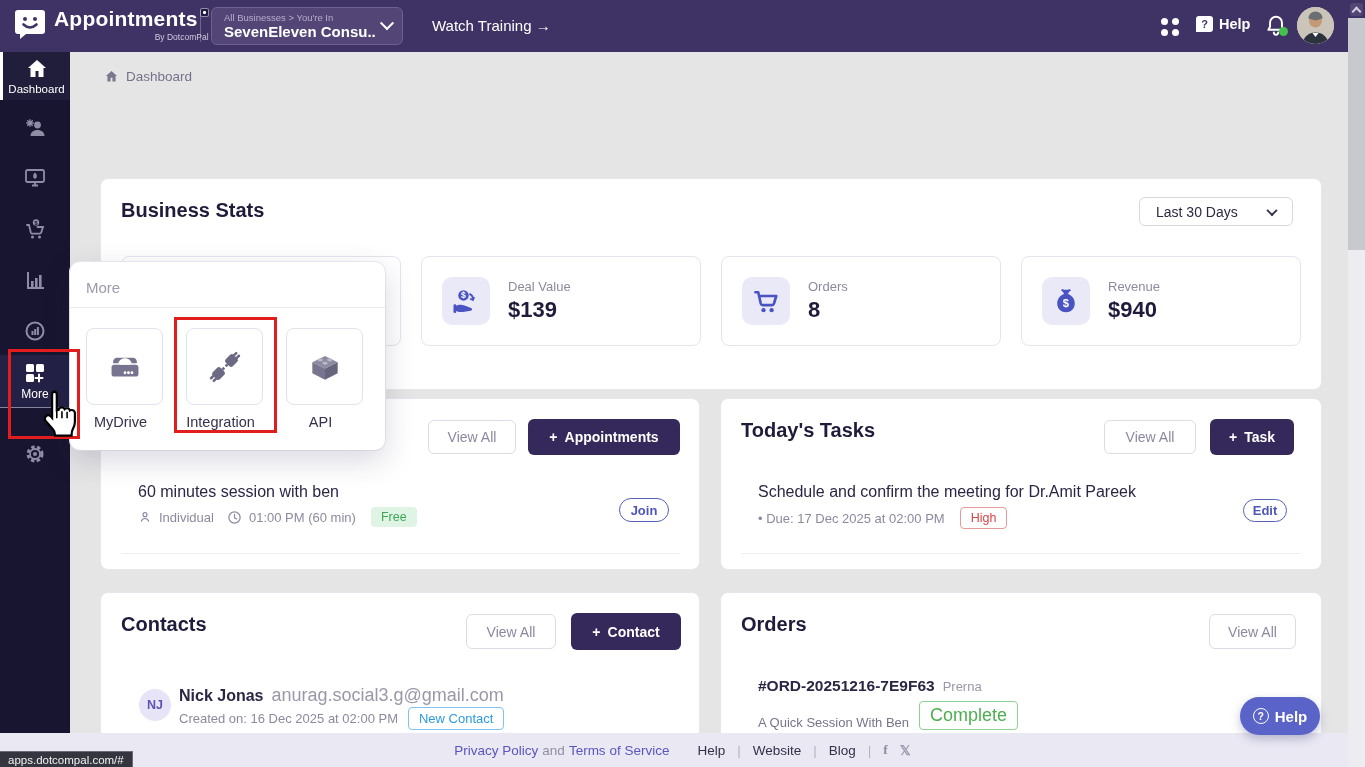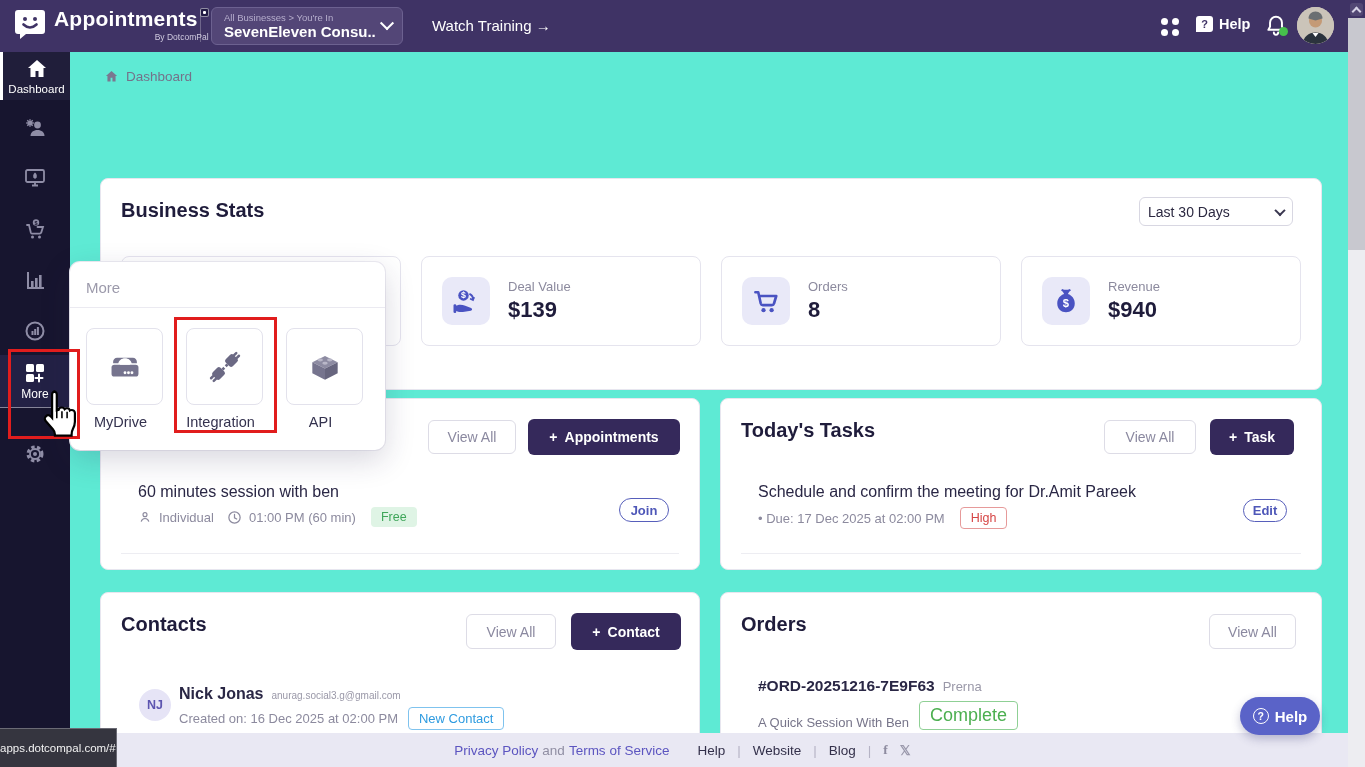--- a/index.html
+++ b/index.html
@@ -1,18 +1,18 @@
 <!DOCTYPE html>
 <html><head>
 <meta charset="utf-8">
 <style>
   * { margin:0; padding:0; box-sizing:border-box; }
   html,body { width:1365px; height:767px; }
   body { font-family:"Liberation Sans", sans-serif; background:#f7f7fa; overflow:hidden; }
-  #app { position:relative; width:1365px; height:767px; background:#5eead4; overflow:hidden; }
+  #app { position:relative; width:1365px; height:767px; background:#e5e5e5; overflow:hidden; }
 
   
   .header { position:absolute; top:0; left:0; right:0; height:52px; background:#3f3365; z-index:50; }
   .logo-wrap { position:absolute; left:14px; top:7px; display:flex; align-items:flex-start; gap:8px; }
   .logo-bubble { width:32px; height:30px; margin-top:2px; }
   .logo-text-col { display:flex; flex-direction:column; align-items:flex-end; }
   .logo-title-row { display:flex; align-items:flex-start; gap:2px; }
   .logo-title { color:#fff; font-size:21px; font-weight:700; letter-spacing:.2px; line-height:24px; }
   .logo-badge { width:9px; height:9px; background:#211a44; border:1px solid rgba(255,255,255,.5); border-radius:2px; margin-top:1px; position:relative; }
   .logo-badge::after{ content:""; position:absolute; left:2px; top:2px; width:3px; height:3px; background:#fff; border-radius:1px; }
@@ -66,21 +66,21 @@
 
   
   .breadcrumb { position:absolute; left:104px; top:69px; display:flex; align-items:center; gap:7px; z-index:2; }
   .breadcrumb-label { font-size:13.5px; color:#74728a; }
   .greeting { position:absolute; left:100px; top:106px; font-size:29px; font-weight:700; color:#201c44; z-index:2; }
 
   
   .card { position:absolute; background:#fff; border:1px solid #e7e6ef; border-radius:8px; z-index:1; }
   .card-title { position:absolute; left:20px; top:20px; font-size:20px; font-weight:700; color:#1f1c3b; }
   .stats-card { left:100px; top:178px; width:1222px; height:212px; }
-  .range-select { position:absolute; left:1038px; top:18px; width:154px; height:29px; border:1px solid #d8d7e2; border-radius:6px; background:#fff; display:flex; align-items:center; padding:0 8px; cursor:pointer; }
+  .range-select { position:absolute; left:1038px; top:18px; width:154px; height:29px; border:1px solid #d8d7e2; border-radius:6px; background:#fff; display:flex; align-items:center; padding:0 16px; cursor:pointer; }
   .range-label { font-size:14px; color:#2b2840; flex:1; }
   .range-chevron { width:8px; height:8px; border-right:2px solid #3a3750; border-bottom:2px solid #3a3750; transform:rotate(45deg) translate(-1px,-1px); }
   .stat-box { position:absolute; top:77px; width:280px; height:90px; border:1px solid #e5e4ee; border-radius:8px; background:#fff; display:flex; align-items:center; padding-left:20px; gap:18px; }
   .stat-icon { width:48px; height:48px; border-radius:10px; background:#e9e9f8; display:flex; align-items:center; justify-content:center; }
   .stat-label { font-size:13px; color:#8c8a9e; }
   .stat-value { font-size:22px; font-weight:700; color:#1f1c3b; margin-top:3px; }
 
   .appts-card { left:100px; top:398px; width:600px; height:172px; }
   .tasks-card { left:720px; top:398px; width:602px; height:172px; }
   .contacts-card { left:100px; top:592px; width:600px; height:165px; }
@@ -95,39 +95,39 @@
   .badge { display:inline-flex; align-items:center; border-radius:4px; padding:3px 10px; font-size:12.5px; font-weight:500; }
   .badge-free { background:#dff4e5; color:#3fa65a; margin-left:8px; }
   .badge-high { background:#fff; color:#d64545; border:1px solid #e69a9a; margin-left:8px; }
   .badge-newcontact { background:#fff; color:#2e9be0; border:1px solid #7fc3ee; margin-left:10px; font-size:13px; }
   .badge-complete { background:#fff; color:#4caf50; border:1px solid #8fd095; margin-left:10px; font-size:18px; }
   .row-divider { position:absolute; left:20px; right:20px; top:154px; height:1px; background:#ededf2; }
 
   .contact-avatar { position:absolute; left:38px; top:96px; width:32px; height:32px; border-radius:50%; background:#e6e4f6; color:#5d55b0; font-size:12.5px; font-weight:700; display:flex; align-items:center; justify-content:center; }
   .contact-name-row { position:absolute; left:78px; top:92px; display:flex; align-items:baseline; gap:8px; }
   .contact-name { font-size:16px; font-weight:600; color:#2a2745; }
-  .contact-email { font-size:10px; color:#9a98a8; }
+  .contact-email { font-size:18px; color:#9a98a8; }
   .contact-meta-row { position:absolute; left:78px; top:114px; display:flex; align-items:center; font-size:13px; color:#8c8a9e; }
 
   .order-id-row { position:absolute; left:37px; top:84px; display:flex; align-items:baseline; gap:8px; }
   .order-id { font-size:15.5px; font-weight:600; color:#2a2745; }
   .order-customer { font-size:13px; color:#9a98a8; }
   .order-meta-row { position:absolute; left:37px; top:108px; display:flex; align-items:flex-end; font-size:13px; color:#77758a; }
 
   
   .footer { position:absolute; left:0; right:0; bottom:0; height:34px; background:#e9e8f3; z-index:40; display:flex; align-items:center; justify-content:center; gap:28px; font-size:13.5px; }
   .footer-left { color:#908ea3; display:flex; gap:4px; align-items:center; white-space:nowrap; }
   .footer-link { color:#5c55c0; cursor:pointer; }
   .footer-right { display:flex; align-items:center; gap:12px; white-space:nowrap; }
   .footer-nav-link { color:#33304a; cursor:pointer; }
   .footer-pipe { color:#b5b3c5; }
   .social-f { color:#8e8ca0; font-weight:700; cursor:pointer; font-family:"Liberation Serif", serif; }
   .social-x { color:#9a98ab; font-weight:700; cursor:pointer; }
 
-  .status-tip { position:absolute; left:0; bottom:0; height:39px; background:#35353f; border:1px solid #6b6b75; border-left:none; border-bottom:none; color:#f2f2f2; font-size:11.5px; display:flex; align-items:center; padding:0 0; z-index:58; }
+  .status-tip { position:absolute; left:0; bottom:0; height:16px; background:#35353f; border:1px solid #6b6b75; border-left:none; border-bottom:none; color:#f2f2f2; font-size:11.5px; display:flex; align-items:center; padding:0 8px; z-index:58; }
 
   .float-help { position:absolute; right:45px; bottom:32px; width:80px; height:38px; background:#5a63c8; border-radius:19px; color:#fff; display:flex; align-items:center; justify-content:center; gap:6px; font-size:15px; font-weight:700; cursor:pointer; z-index:45; box-shadow:0 4px 10px rgba(60,60,120,.3); }
   .float-help .qcirc { width:16px; height:16px; border:1.5px solid #fff; border-radius:50%; font-size:10.5px; font-weight:700; display:flex; align-items:center; justify-content:center; }
 </style>
 </head>
 <body>
 
 <div id="app">
 
   <div class="header">

